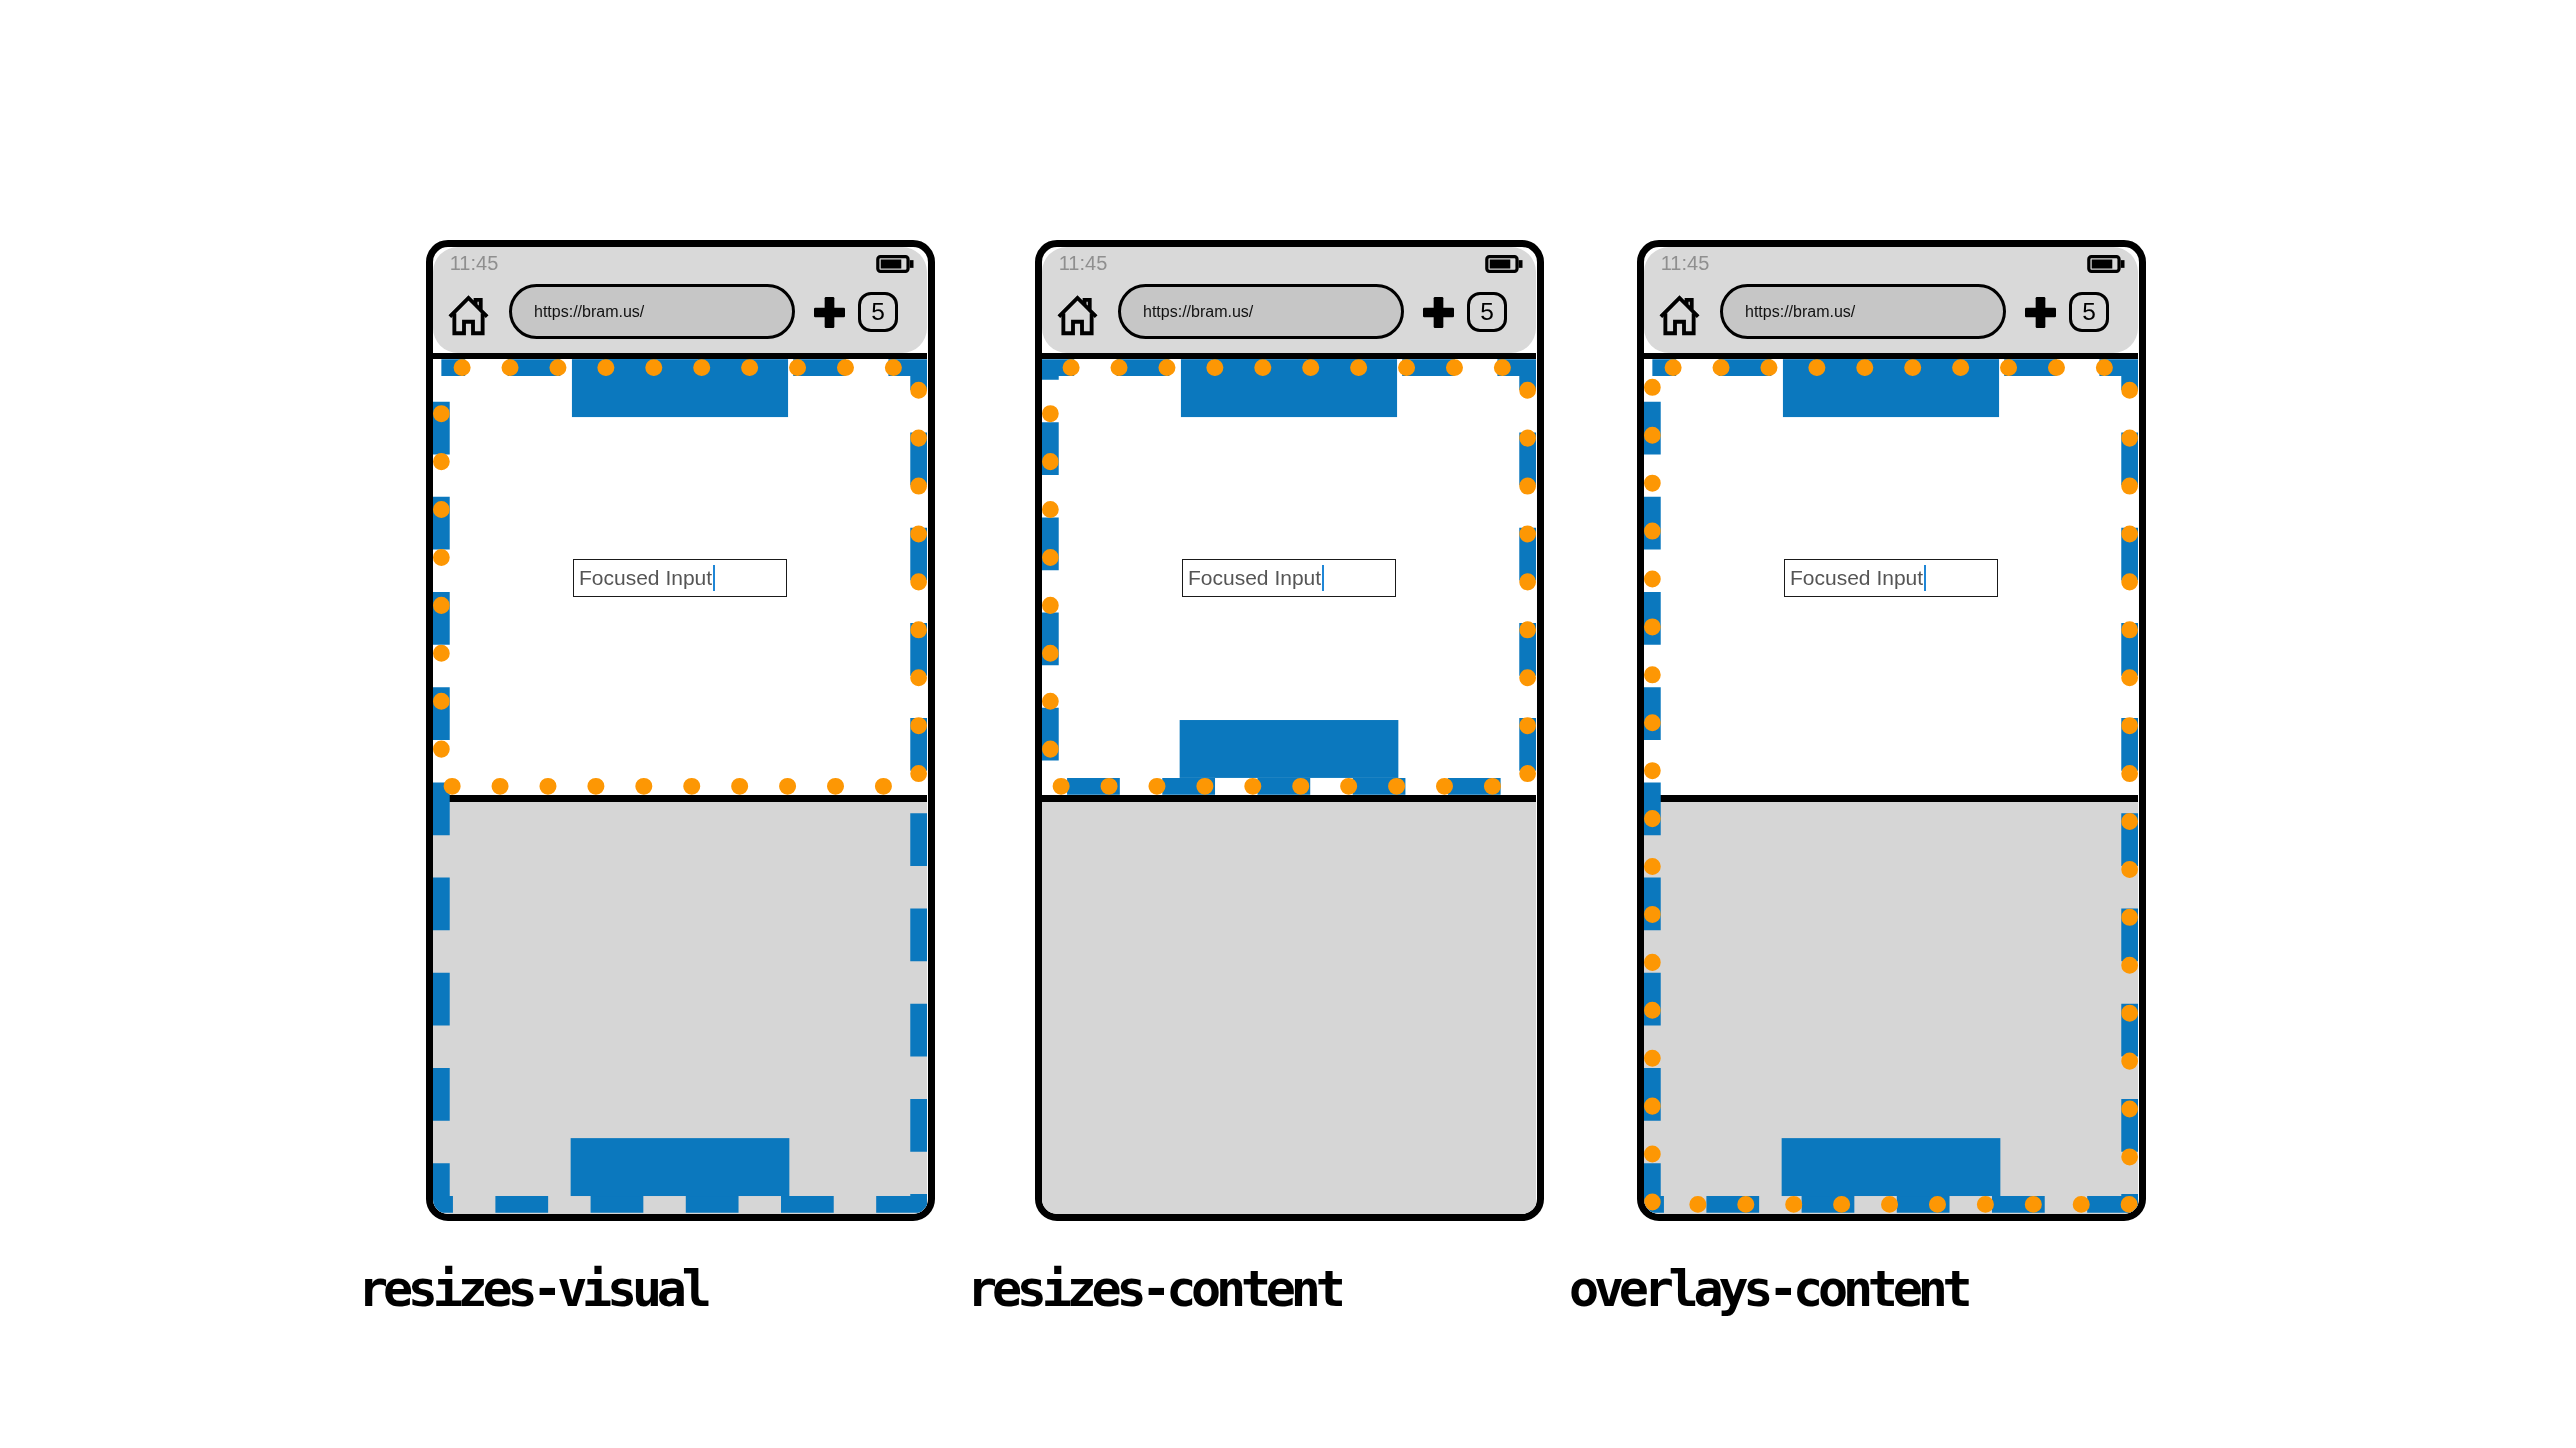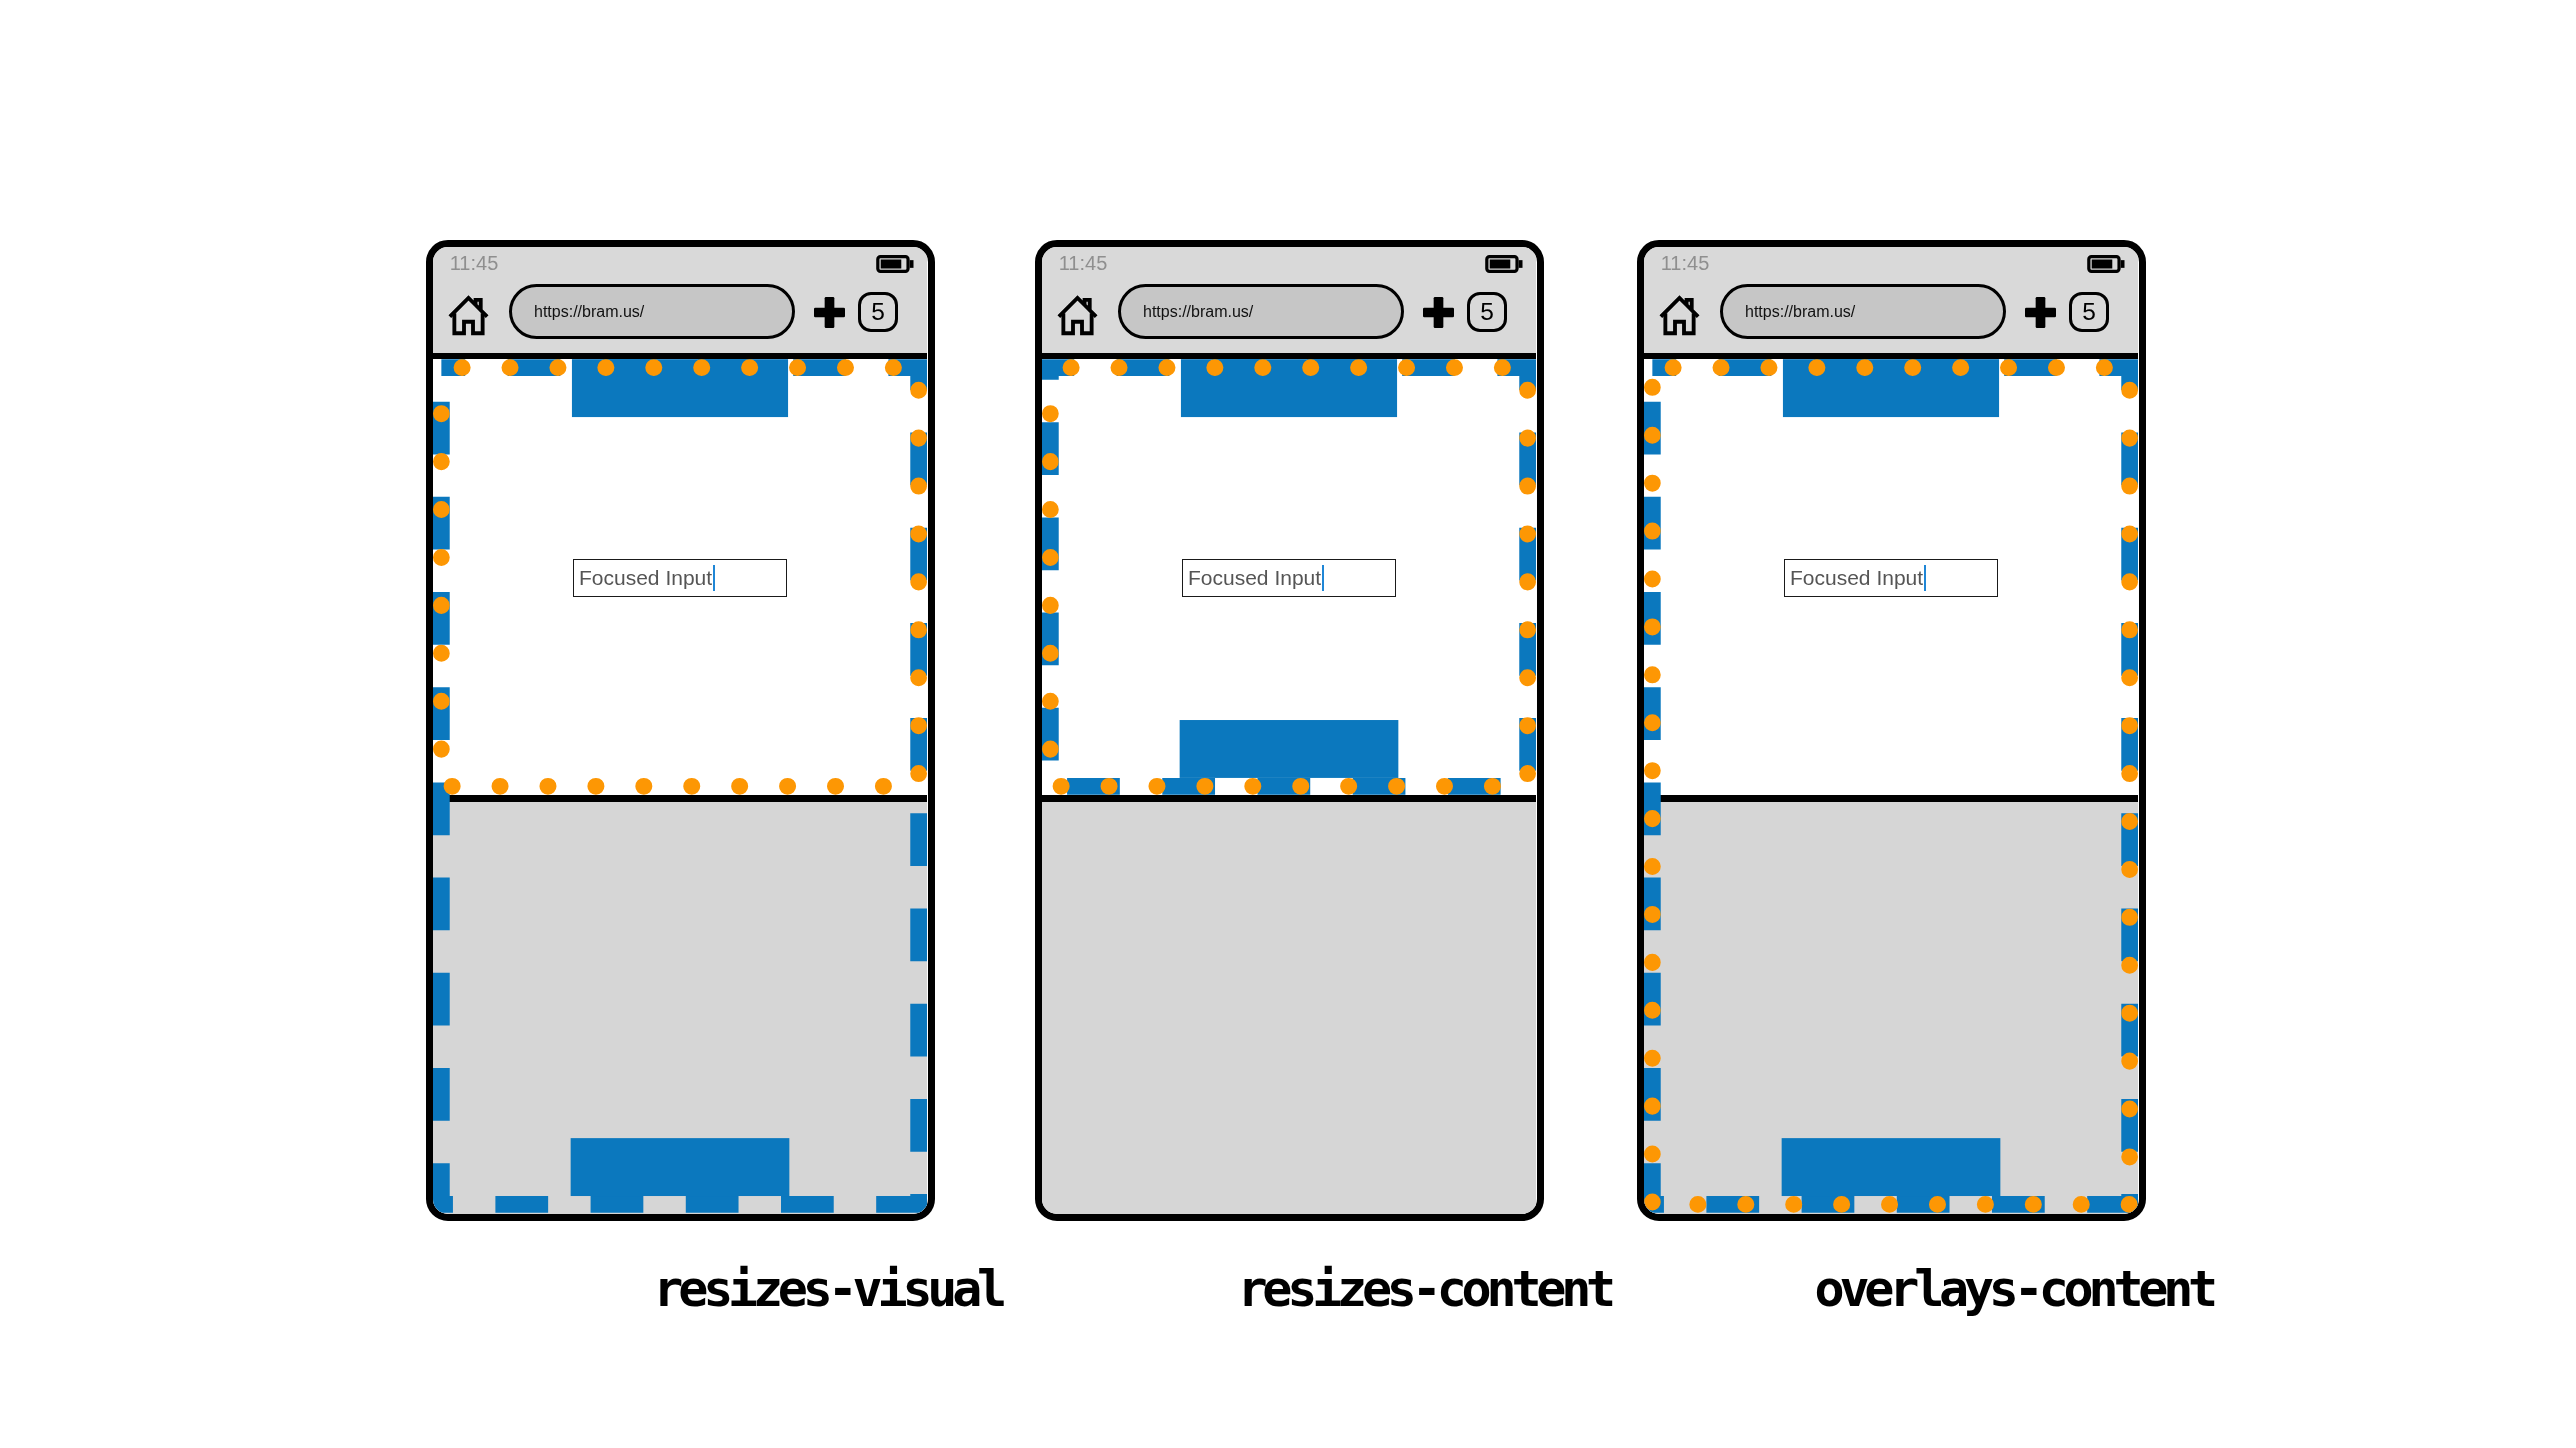--- a/index.html
+++ b/index.html
@@ -5,21 +5,21 @@
   html,body{margin:0;padding:0;background:#fff;}
   body{font-family:"Liberation Sans", sans-serif;}
   .canvas{position:relative;width:2576px;height:1449px;background:#ffffff;overflow:hidden;}
 
   .phone-wrap{position:absolute;top:240px;width:509px;height:1095px;}
   .phone{position:relative;box-sizing:border-box;width:509px;height:981px;
          border:7px solid var(--phone_outline_black);border-radius:22px;
          background:#fff;overflow:hidden;}
 
   
-  .chrome{position:absolute;left:0;top:0;width:494px;height:106px;background:var(--chrome_gray);}
+  .chrome{position:absolute;left:0;top:0;width:494px;height:106px;background:var(--chrome_gray);border-radius:25px;}
   .time{position:absolute;left:16.7px;top:5.2px;font-size:20px;color:var(--time_gray);}
   .battery{position:absolute;left:443px;top:7.7px;}
   .home{position:absolute;left:13px;top:45px;}
   .pill{position:absolute;left:76px;top:37px;width:286px;height:55px;box-sizing:border-box;
         border:3.2px solid #000;border-radius:28px;background:var(--url_pill_gray);
         display:flex;align-items:center;padding-left:22px;}
   .pill span{font-size:16px;color:#111;}
   .plus{position:absolute;left:381px;top:50px;}
   .tabbox{position:absolute;left:425px;top:45px;width:40px;height:40px;box-sizing:border-box;
           border:3.9px solid #000;border-radius:13px;display:flex;align-items:center;justify-content:center;}
@@ -37,21 +37,21 @@
   .vv{fill:none;stroke:var(--visual_viewport_orange);stroke-width:26;stroke-linecap:round;
       stroke-dasharray:0.5 74;stroke-dashoffset:-32;}
   .blockel{fill:var(--layout_viewport_blue);}
 
   
   .finput{position:absolute;left:140px;top:312px;width:214px;height:38px;box-sizing:border-box;
           border:1.9px solid #1a1a1a;background:#fff;display:flex;align-items:center;padding-left:5px;}
   .finput span.txt{font-size:21px;color:var(--input_text_gray);white-space:nowrap;}
   .caret{display:inline-block;width:1.9px;height:26px;background:var(--caret_blue);margin-left:1.3px;}
 
-  .plabel{position:absolute;top:1020px;left:-68px;width:644px;text-align:right;
+  .plabel{position:absolute;top:1020px;left:-68px;width:644px;text-align:left;
           font-family:"DejaVu Sans Mono", monospace;font-weight:bold;font-size:50px;
           letter-spacing:-5.2px;color:#000;}
 
   .icon-stroke{stroke:#000;fill:none;}
 </style>
 </head>
 <body>
 
 <div class="canvas">
 

